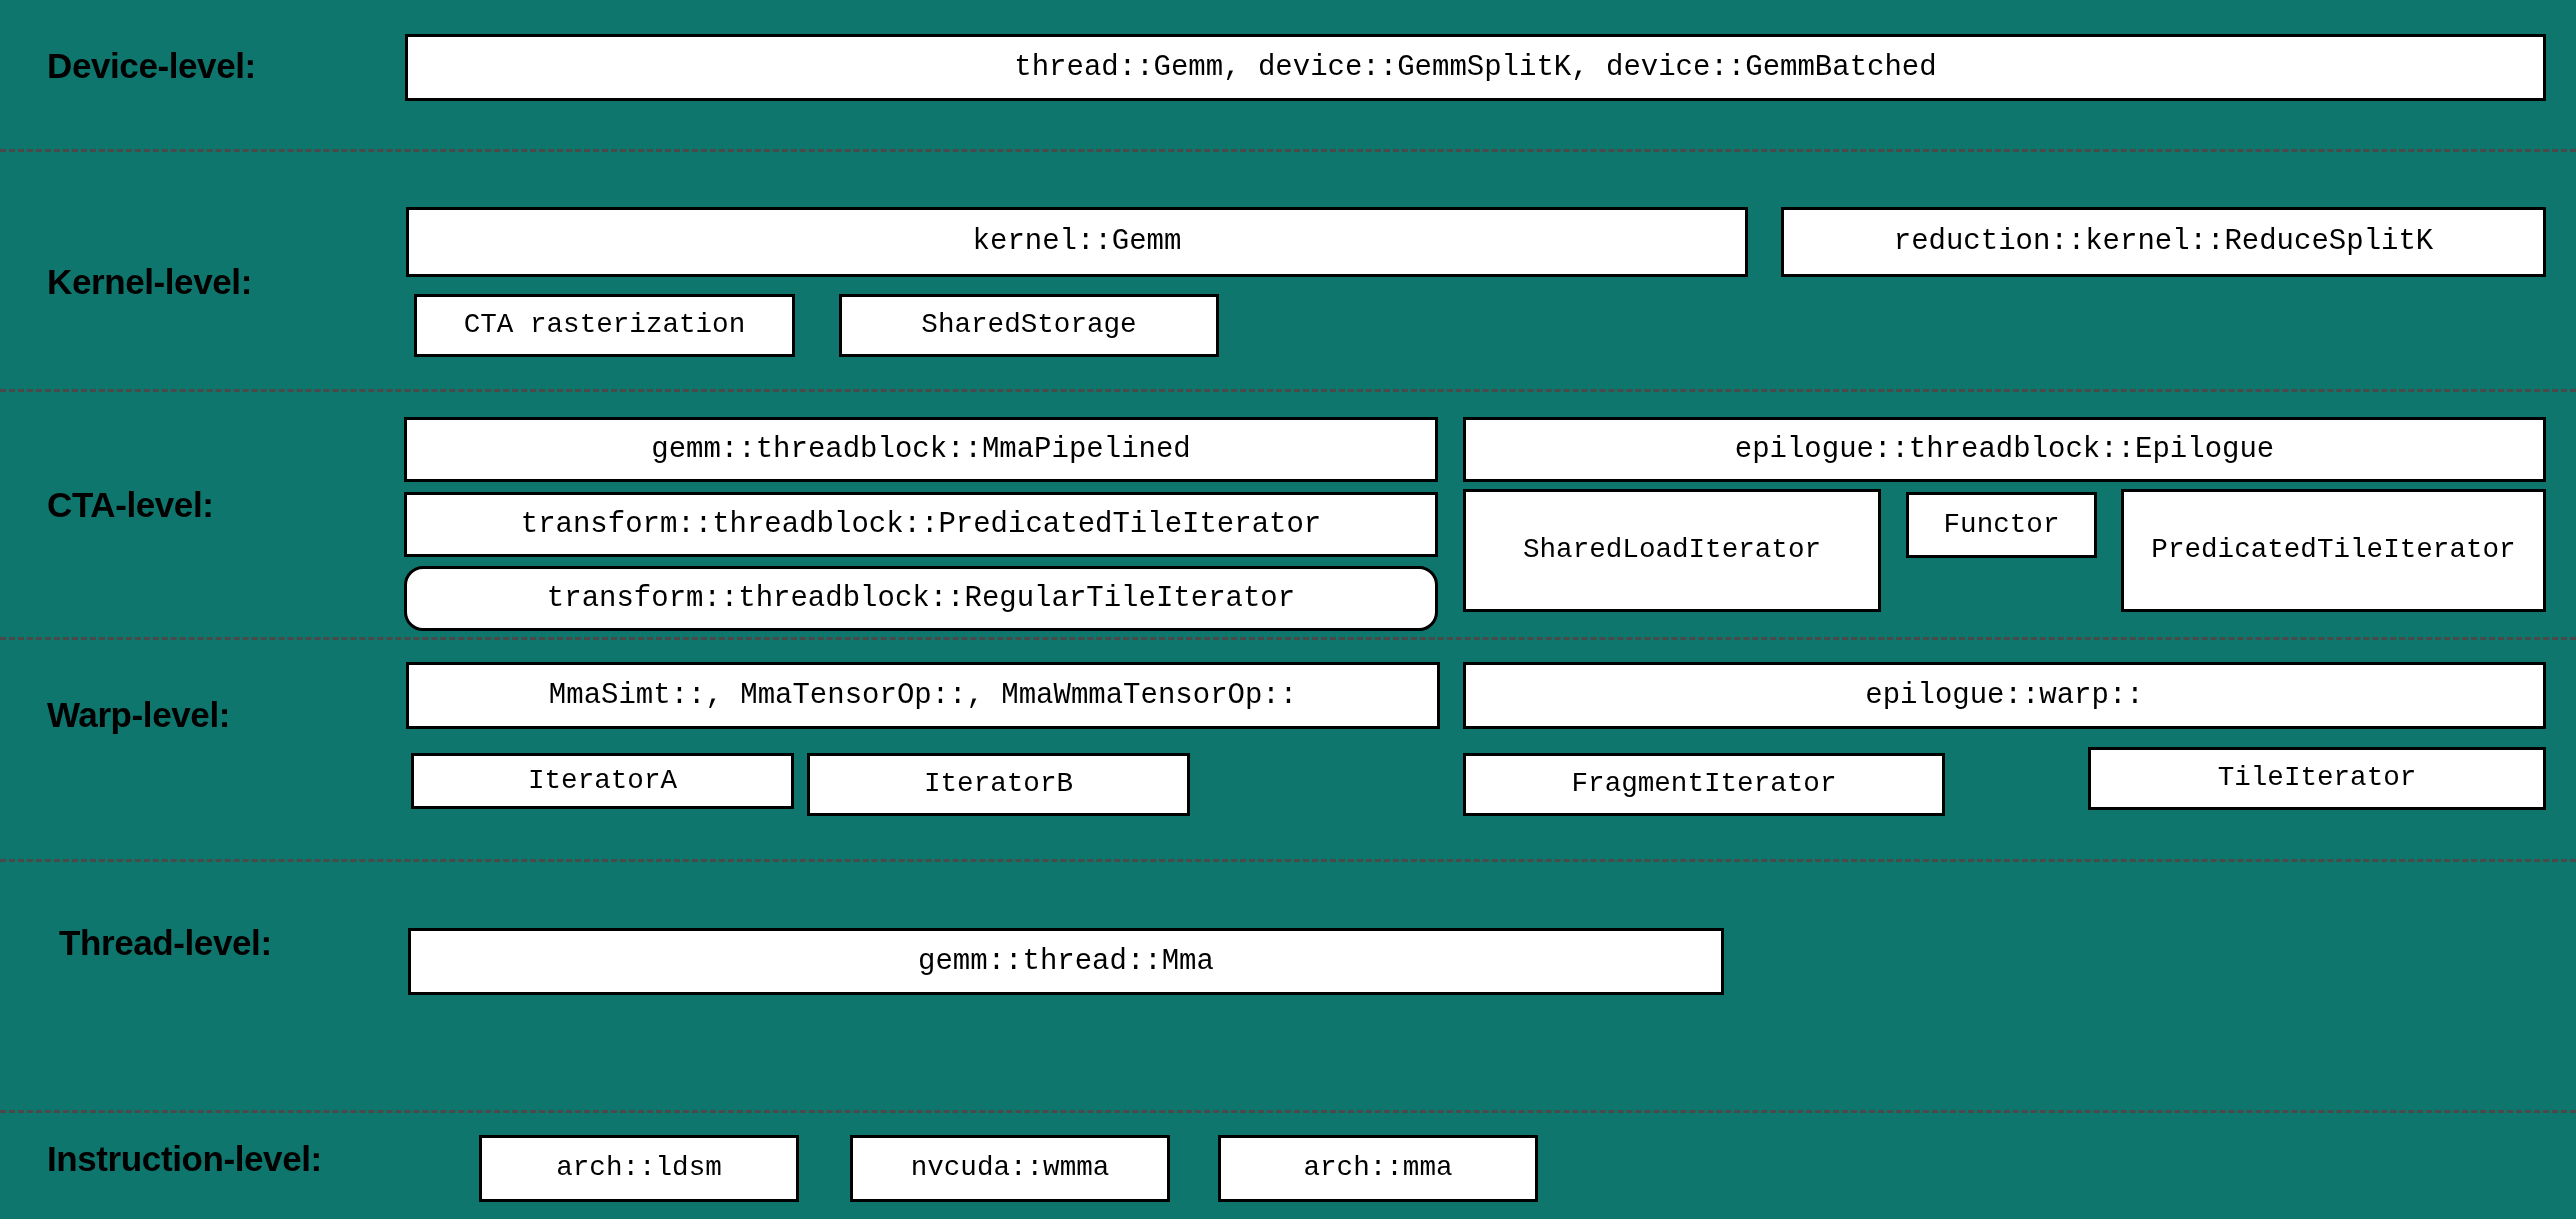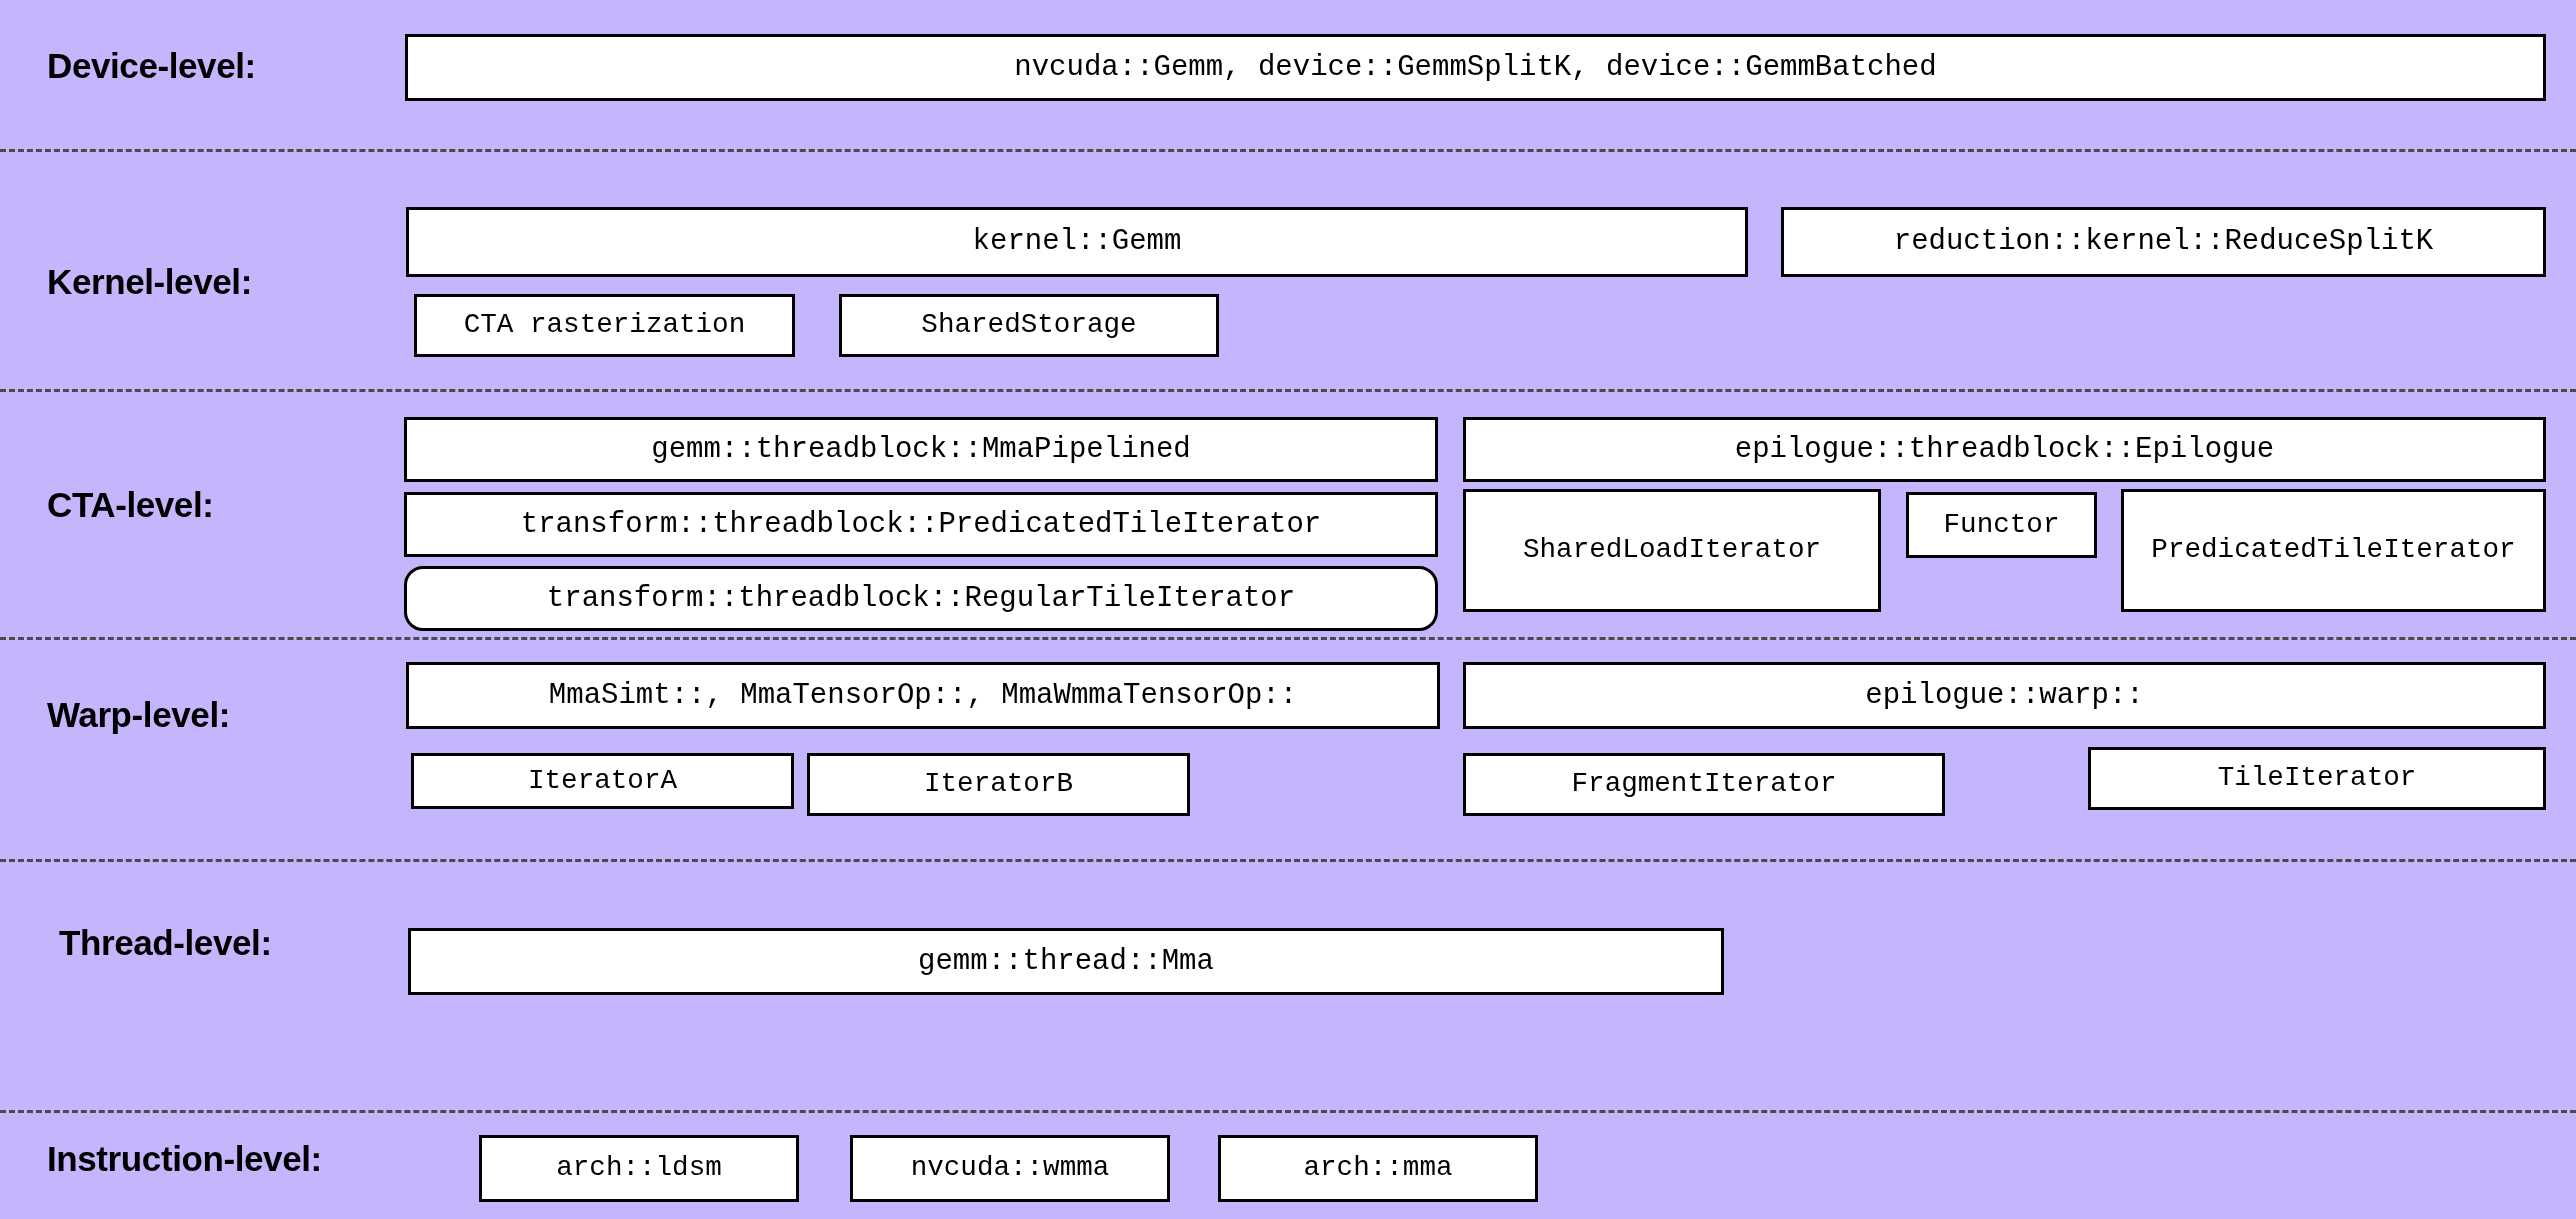--- a/index.html
+++ b/index.html
@@ -5,21 +5,21 @@
 <style>
   html, body {
     margin: 0;
     padding: 0;
     background: #ffffff;
   }
   #canvas {
     position: relative;
     width: 2576px;
     height: 1219px;
-    background: #c4b5fd;
+    background: #0f766e;
     overflow: hidden;
     font-family: "Liberation Sans", sans-serif;
   }
   .level-label {
     position: absolute;
     font-family: "Liberation Sans", sans-serif;
     font-weight: bold;
     font-size: 35px;
     color: #000000;
     letter-spacing: -0.4px;
@@ -53,21 +53,21 @@
   .box.small > span { font-size: 27.6px; }
 </style>
 </head>
 <body>
 
 <div id="canvas">
 
   <div class="level-label" style="left:47px; top:48px;">Device-level:</div>
 
   <div class="box" style="left:405px; top:34px; width:2141px; height:67px;">
-    <span>nvcuda::Gemm, device::GemmSplitK, device::GemmBatched</span>
+    <span>thread::Gemm, device::GemmSplitK, device::GemmBatched</span>
   </div>
 
   <div class="sep" style="top:149px;"></div>
 
   <div class="level-label" style="left:47px; top:264px;">Kernel-level:</div>
 
   <div class="box" style="left:406px; top:207px; width:1342px; height:70px;">
     <span>kernel::Gemm</span>
   </div>
 

